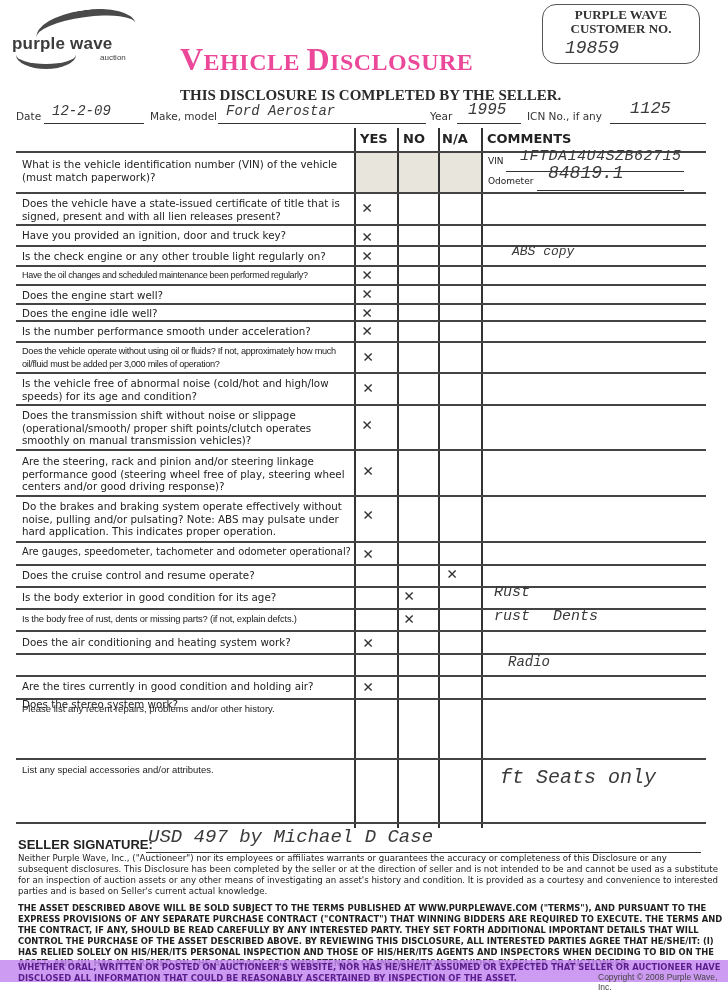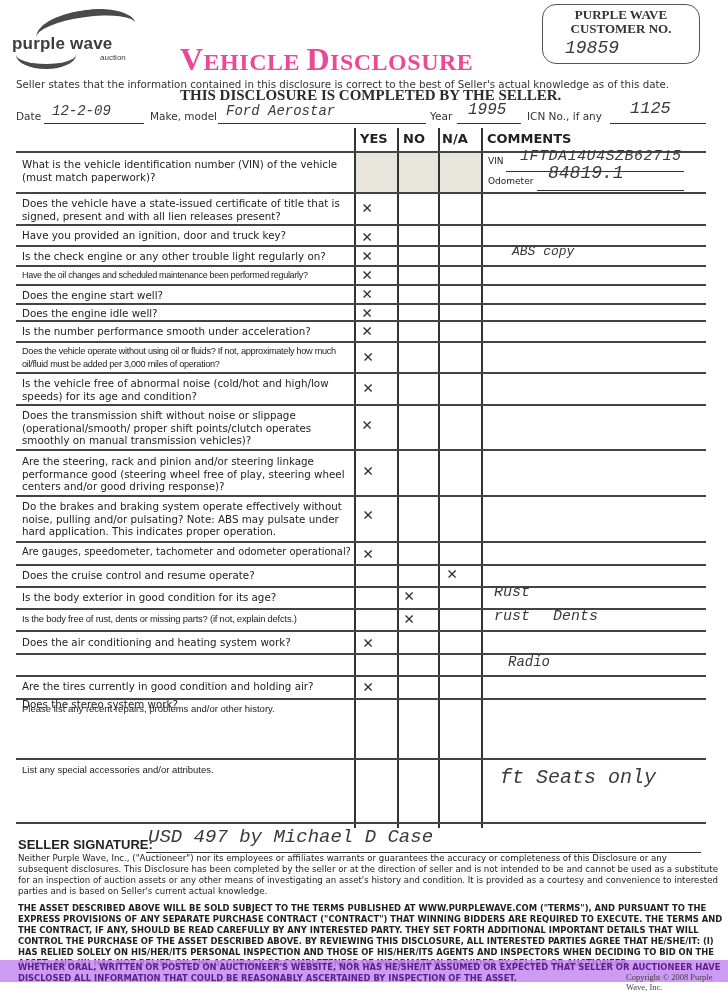--- a/index.html
+++ b/index.html
@@ -36,42 +36,41 @@
   .mark { position:absolute; font-size:17px; color:#333; font-style:normal; }
   .comment { position:absolute; font-size:13px; }
 
   #sig { left:18px; top:837px; font-family:"Liberation Sans", sans-serif; font-weight:bold; font-size:13px; color:#222; }
   #sigline { left:146px; top:852px; width:555px; border-bottom:1px solid #333; }
   #sigval { left:148px; top:826px; font-size:19px; }
   #disclaimer { left:18px; top:853px; width:700px; font-size:8.6px; line-height:11px; color:#222; }
   #terms { left:18px; top:903px; width:712px; font-weight:bold; font-size:8.4px; line-height:11px; color:#222; }
   #highlight { left:0px; top:960px; width:728px; height:22px; background:#c68af0; opacity:0.85; }
   #terms2 { left:18px; top:962px; width:712px; font-weight:bold; font-size:8.4px; line-height:11px; color:#5a1e8c; }
-  #copyright { left:598px; top:972px; font-family:Liberation Serif, serif; font-size:8.5px; color:#444;margin-left:28px; }
+  #copyright { left:598px; top:972px; font-family:Liberation Sans, sans-serif; font-size:8.5px; color:#444; }
 </style>
 </head>
 <body>
 
 <div id="logo" class="abs">
   <div class="swoosh"></div>
   <div class="brand">purple wave</div>
   <div class="sub">auction</div>
   <div class="swoosh2"></div>
 </div>
 
 <div id="title" class="abs"><span>V</span><span class="small">EHICLE </span><span>D</span><span class="small">ISCLOSURE</span></div>
 <div id="subtitle" class="abs">THIS DISCLOSURE IS COMPLETED BY THE SELLER.</div>
 
 <div id="custbox" class="abs">
   <div class="l1"><span>PURPLE WAVE</span><br><span>CUSTOMER NO.</span></div>
   <div class="num hand">19859</div>
 </div>
 
 <div id="intro" class="abs">
-  <div>Seller states that the information contained in this disclosure is correct to the best of Seller's actual knowledge as of this date.</div>
 </div>
 
 <div class="abs fieldrow" style="left:16px;">Date</div>
 <div class="uline" style="left:44px; top:109px; width:100px;"></div>
 <div class="fieldval hand" style="left:52px; top:103px;">12-2-09</div>
 
 <div class="abs fieldrow" style="left:150px;">Make, model</div>
 <div class="uline" style="left:218px; top:109px; width:208px;"></div>
 <div class="fieldval hand" style="left:226px; top:103px;">Ford Aerostar</div>
 

